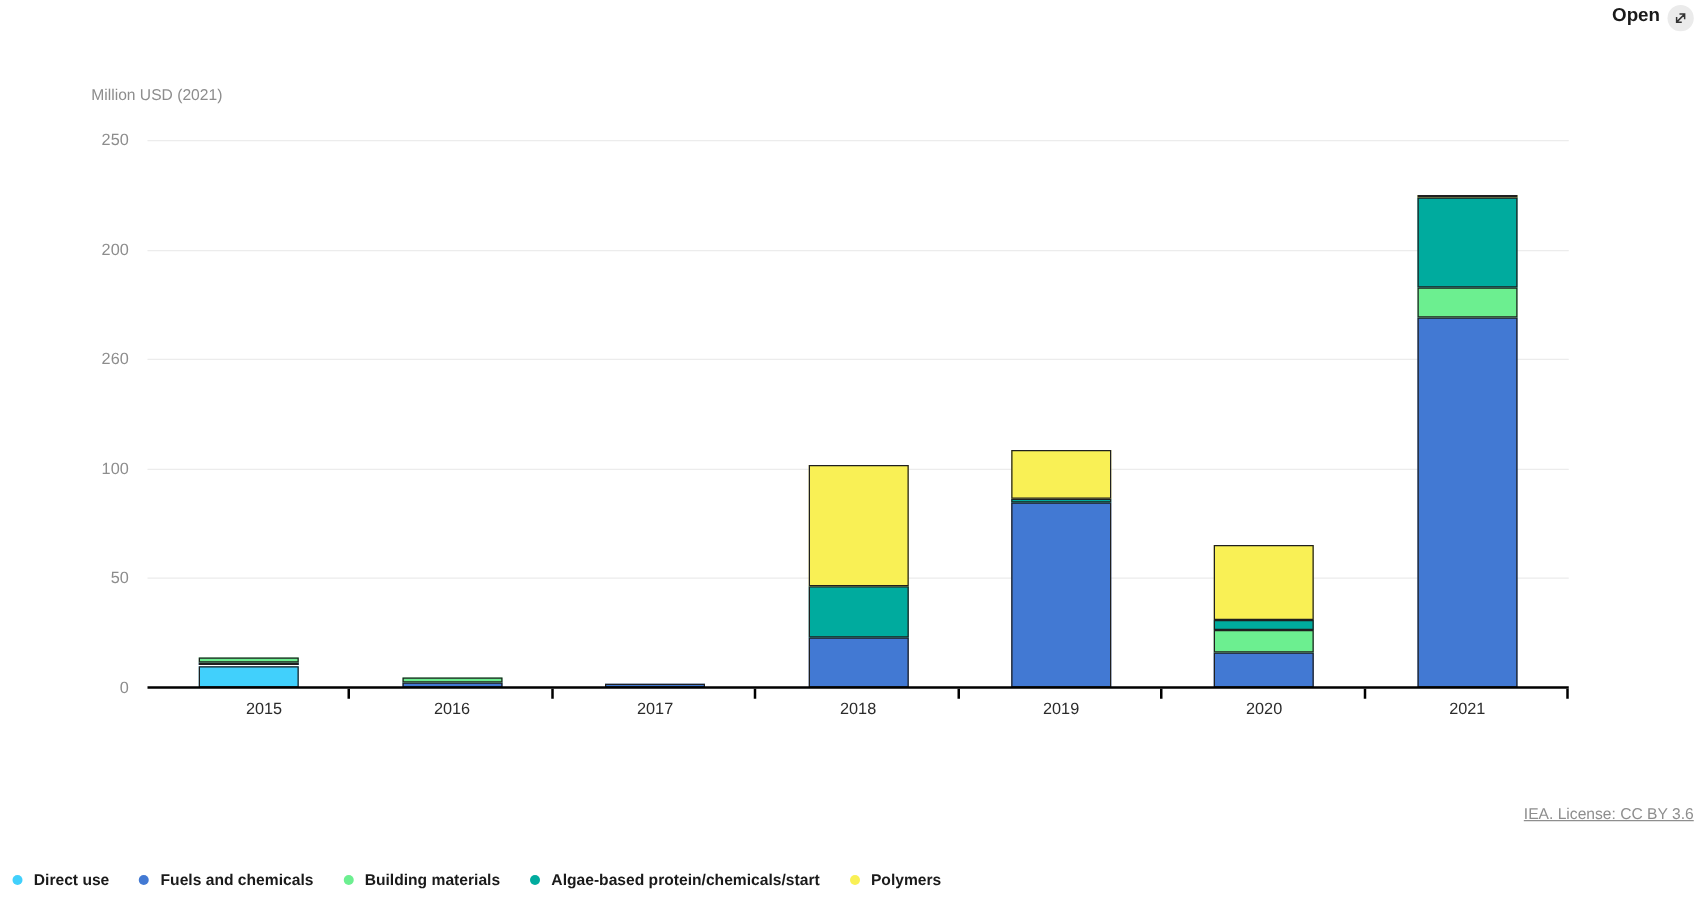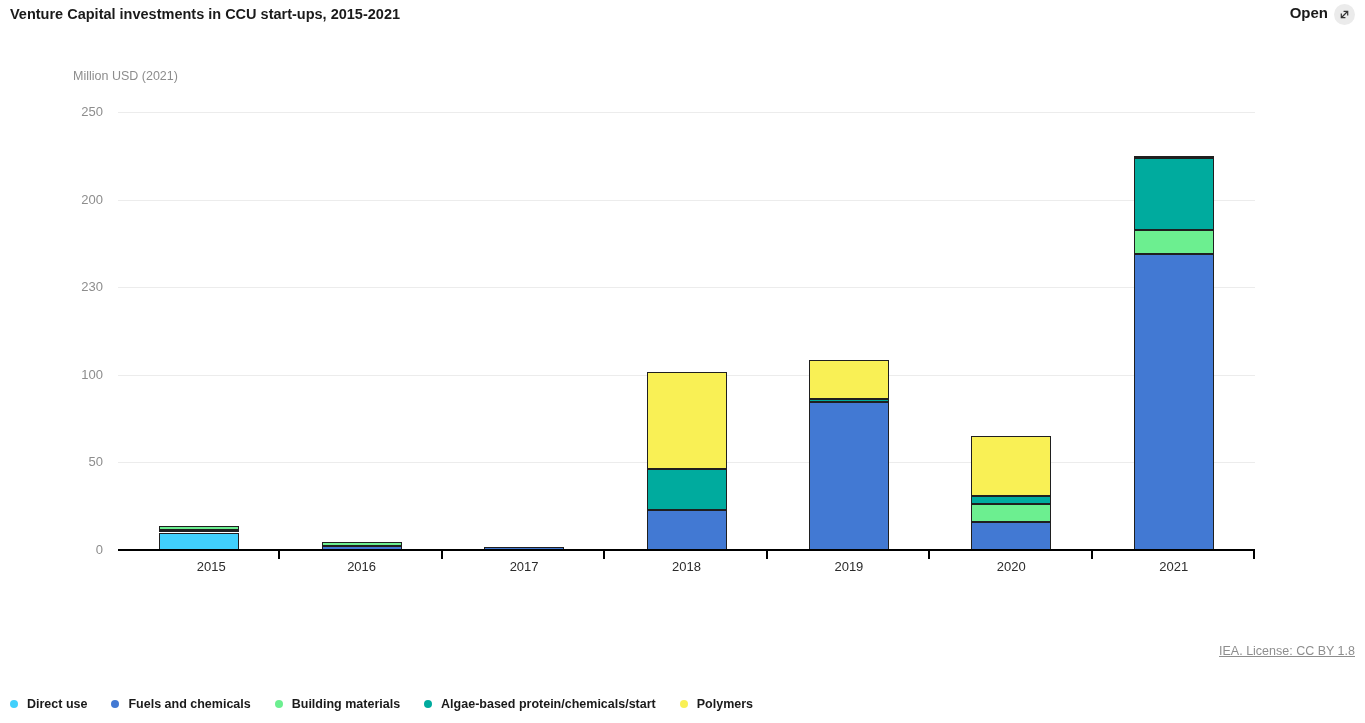--- a/index.html
+++ b/index.html
@@ -105,41 +105,40 @@
     font-size: 12.5px;
     font-weight: 700;
     color: #1a1a1a;
   }
 </style>
 </head>
 <body>
 
 <div class="page">
 
-  <div class="chart-title">Venture Capital investments in CCU start-ups, 2015-2021</div>
 
   <div class="open-btn">
     <span class="open-label">Open</span>
     <span class="open-icon">
       <svg width="11" height="11" viewBox="0 0 12 12">
         <path d="M2.5 9.5 L9.5 2.5 M5 2.5 h4.5 v4.5 M7 9.5 H2.5 V5" stroke="#333333" stroke-width="1.3" fill="none"></path>
       </svg>
     </span>
   </div>
 
   <div class="y-axis-title">Million USD (2021)</div>
 
   <div id="plot-layer">
       <div class="y-tick-label" style="left: 55px; top: 542px;">0</div>
       <div class="gridline" style="left: 118px; width: 1137px; top: 462.4px; background: rgb(236, 236, 236);"></div>
       <div class="y-tick-label" style="left: 55px; top: 454.4px;">50</div>
       <div class="gridline" style="left: 118px; width: 1137px; top: 374.8px; background: rgb(236, 236, 236);"></div>
       <div class="y-tick-label" style="left: 55px; top: 366.8px;">100</div>
       <div class="gridline" style="left: 118px; width: 1137px; top: 287.2px; background: rgb(236, 236, 236);"></div>
-      <div class="y-tick-label" style="left: 55px; top: 279.2px;">230</div>
+      <div class="y-tick-label" style="left: 55px; top: 279.2px;">260</div>
       <div class="gridline" style="left: 118px; width: 1137px; top: 199.6px; background: rgb(236, 236, 236);"></div>
       <div class="y-tick-label" style="left: 55px; top: 191.6px;">200</div>
       <div class="gridline" style="left: 118px; width: 1137px; top: 112px; background: rgb(236, 236, 236);"></div>
       <div class="y-tick-label" style="left: 55px; top: 104px;">250</div>
       <div class="bar-seg" title="Direct use 2015" style="left: 159.2px; width: 80px; top: 532.5px; height: 17.5px; background: rgb(65, 208, 252); border-color: rgb(31, 31, 31);"></div>
       <div class="bar-seg" title="Fuels and chemicals 2015" style="left: 159.2px; width: 80px; top: 529.9px; height: 2.6px; background: rgb(66, 121, 211); border-color: rgb(31, 31, 31);"></div>
       <div class="bar-seg" title="Building materials 2015" style="left: 159.2px; width: 80px; top: 525.5px; height: 4.4px; background: rgb(108, 239, 144); border-color: rgb(31, 31, 31);"></div>
       <div class="x-cat-label" style="left: 130px; width: 162.4px; top: 559px;">2015</div>
       <div class="bar-seg" title="Fuels and chemicals 2016" style="left: 321.6px; width: 80px; top: 545.6px; height: 4.4px; background: rgb(66, 121, 211); border-color: rgb(31, 31, 31);"></div>
       <div class="bar-seg" title="Building materials 2016" style="left: 321.6px; width: 80px; top: 542.1px; height: 3.5px; background: rgb(108, 239, 144); border-color: rgb(31, 31, 31);"></div>
@@ -167,21 +166,21 @@
       <div class="axis-line" style="left: 118px; width: 1137px; top: 549px; height: 2px; background: rgb(0, 0, 0);"></div>
       <div class="x-tick" style="left: 278.4px; top: 551px; background: rgb(0, 0, 0);"></div>
       <div class="x-tick" style="left: 440.9px; top: 551px; background: rgb(0, 0, 0);"></div>
       <div class="x-tick" style="left: 603.3px; top: 551px; background: rgb(0, 0, 0);"></div>
       <div class="x-tick" style="left: 765.7px; top: 551px; background: rgb(0, 0, 0);"></div>
       <div class="x-tick" style="left: 928.1px; top: 551px; background: rgb(0, 0, 0);"></div>
       <div class="x-tick" style="left: 1090.6px; top: 551px; background: rgb(0, 0, 0);"></div>
       <div class="x-tick" style="left: 1253px; top: 551px; background: rgb(0, 0, 0);"></div>
     </div>
 
-  <a class="license-link" href="#">IEA. License: CC BY 1.8</a>
+  <a class="license-link" href="#">IEA. License: CC BY 3.6</a>
 
   <div class="legend" id="legend">
       <div class="legend-item">
         <span class="legend-dot" style="background: rgb(65, 208, 252);"></span>
         <span class="legend-label">Direct use</span>
       </div>
       <div class="legend-item">
         <span class="legend-dot" style="background: rgb(66, 121, 211);"></span>
         <span class="legend-label">Fuels and chemicals</span>
       </div>

